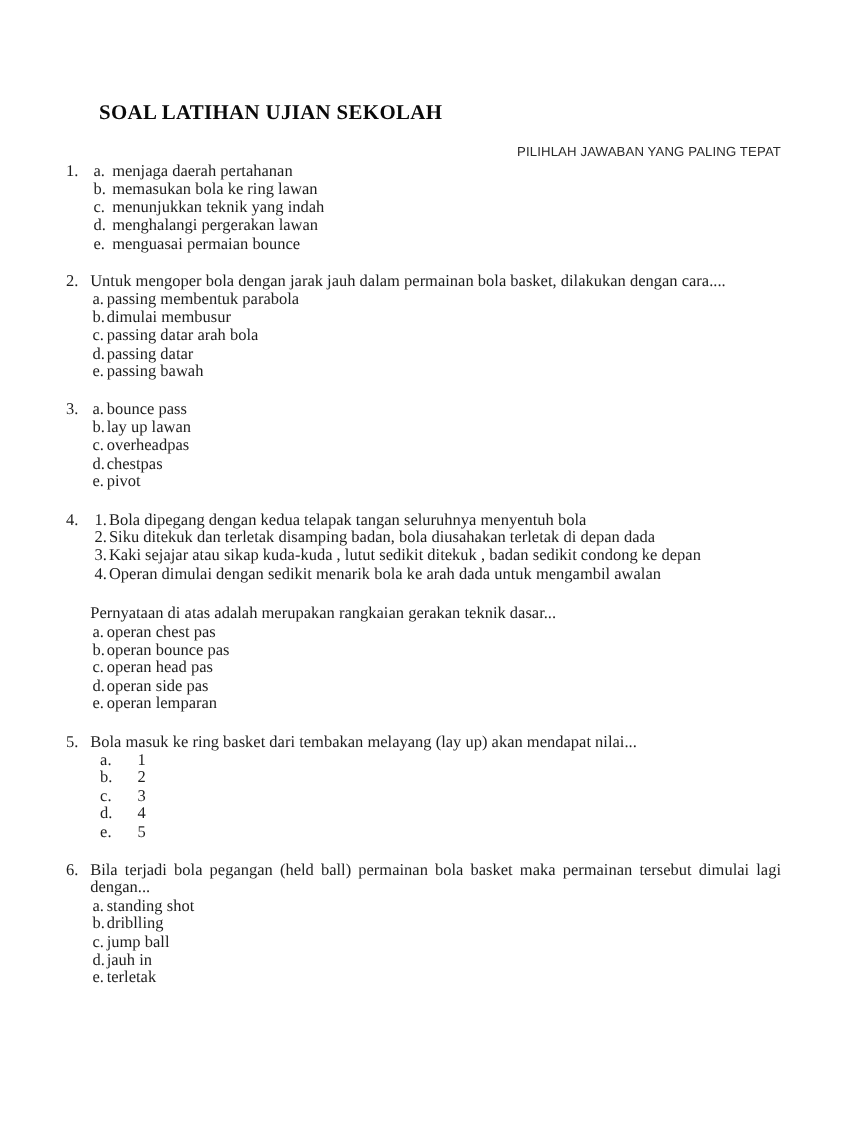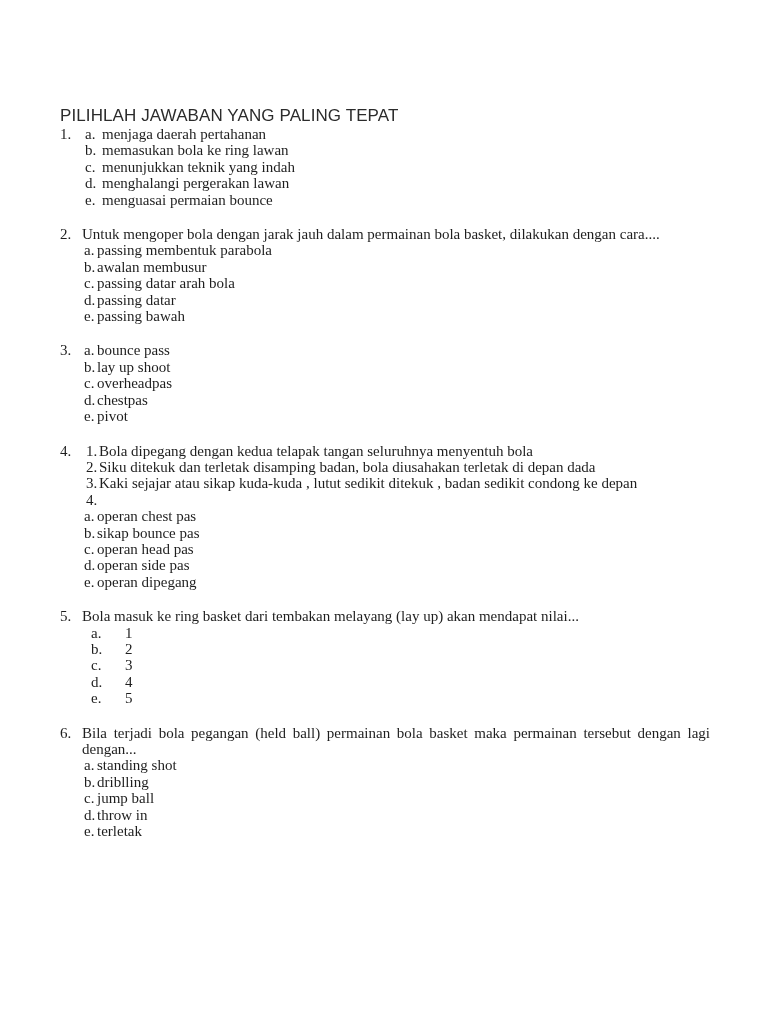--- a/index.html
+++ b/index.html
@@ -26,24 +26,25 @@
     font-family: "Liberation Serif", serif;
     font-size: 19px;
     line-height: 22px;
     font-weight: bold;
     color: #0a0a0a;
     letter-spacing: 0.3px;
   }
   .instruction {
     margin-top: 17px;
     font-family: "Liberation Sans", sans-serif;
-    font-size: 17px;
+    font-size: 12px;
     line-height: 14px;
     color: #2b2b2b;
     letter-spacing: 0.1px;
+    text-align: right;
   }
   #questions {
     margin-top: 3px;
     font-size: 15px;
     line-height: 16.4px;
   }
   .q {
     display: flex;
     margin-bottom: 18px;
   }
@@ -78,20 +79,21 @@
     flex-shrink: 0;
   }
   .gap-sm .opt-letter { margin-left: 2px; width: 13px; }
   .gap-md .opt-letter { margin-left: 3px; width: 17px; }
   .gap-lg .opt-letter { margin-left: 9px; width: 34px; }
 </style>
 </head>
 <body>
 
 <div class="page">
+  <h1 class="title">SOAL LATIHAN UJIAN SEKOLAH</h1>
   <div class="instruction">PILIHLAH JAWABAN YANG PALING TEPAT</div>
   <div id="questions">
       <div class="q">
         <div class="q-num">1.</div>
         <div class="q-body">
           <div class="opt gap-md">
             <span class="opt-letter">a.</span>
             <span class="opt-text">menjaga daerah pertahanan</span>
           </div>
           <div class="opt gap-md">
@@ -115,21 +117,21 @@
       <div class="q">
         <div class="q-num">2.</div>
         <div class="q-body">
           <div class="q-text">Untuk mengoper bola dengan jarak jauh dalam permainan bola basket, dilakukan dengan cara....</div>
           <div class="opt gap-sm">
             <span class="opt-letter">a.</span>
             <span class="opt-text">passing membentuk parabola</span>
           </div>
           <div class="opt gap-sm">
             <span class="opt-letter">b.</span>
-            <span class="opt-text">awalan membusur</span>
+            <span class="opt-text">dimulai membusur</span>
           </div>
           <div class="opt gap-sm">
             <span class="opt-letter">c.</span>
             <span class="opt-text">passing datar arah bola</span>
           </div>
           <div class="opt gap-sm">
             <span class="opt-letter">d.</span>
             <span class="opt-text">passing datar</span>
           </div>
           <div class="opt gap-sm">
@@ -140,21 +142,21 @@
       </div>
       <div class="q">
         <div class="q-num">3.</div>
         <div class="q-body">
           <div class="opt gap-sm">
             <span class="opt-letter">a.</span>
             <span class="opt-text">bounce pass</span>
           </div>
           <div class="opt gap-sm">
             <span class="opt-letter">b.</span>
-            <span class="opt-text">lay up shoot</span>
+            <span class="opt-text">lay up lawan</span>
           </div>
           <div class="opt gap-sm">
             <span class="opt-letter">c.</span>
             <span class="opt-text">overheadpas</span>
           </div>
           <div class="opt gap-sm">
             <span class="opt-letter">d.</span>
             <span class="opt-text">chestpas</span>
           </div>
           <div class="opt gap-sm">
@@ -174,41 +176,43 @@
             <div class="item">
               <span class="item-num">2.</span>
               <span class="item-text">Siku ditekuk dan terletak disamping badan, bola diusahakan terletak di depan dada</span>
             </div>
             <div class="item">
               <span class="item-num">3.</span>
               <span class="item-text">Kaki sejajar atau sikap kuda-kuda , lutut sedikit ditekuk , badan sedikit condong ke depan</span>
             </div>
             <div class="item">
               <span class="item-num">4.</span>
-            </div>
-          </div>
+              <span class="item-text">Operan dimulai dengan sedikit menarik bola ke arah dada untuk mengambil awalan</span>
+            </div>
+          </div>
+          <div class="statement">Pernyataan di atas adalah merupakan rangkaian gerakan teknik dasar...</div>
           <div class="opt gap-sm">
             <span class="opt-letter">a.</span>
             <span class="opt-text">operan chest pas</span>
           </div>
           <div class="opt gap-sm">
             <span class="opt-letter">b.</span>
-            <span class="opt-text">sikap bounce pas</span>
+            <span class="opt-text">operan bounce pas</span>
           </div>
           <div class="opt gap-sm">
             <span class="opt-letter">c.</span>
             <span class="opt-text">operan head pas</span>
           </div>
           <div class="opt gap-sm">
             <span class="opt-letter">d.</span>
             <span class="opt-text">operan side pas</span>
           </div>
           <div class="opt gap-sm">
             <span class="opt-letter">e.</span>
-            <span class="opt-text">operan dipegang</span>
+            <span class="opt-text">operan lemparan</span>
           </div>
         </div>
       </div>
       <div class="q">
         <div class="q-num">5.</div>
         <div class="q-body">
           <div class="q-text">Bola masuk ke ring basket dari tembakan melayang (lay up) akan mendapat nilai...</div>
           <div class="opt gap-lg">
             <span class="opt-letter">a.</span>
             <span class="opt-text">1</span>
@@ -227,37 +231,37 @@
           </div>
           <div class="opt gap-lg">
             <span class="opt-letter">e.</span>
             <span class="opt-text">5</span>
           </div>
         </div>
       </div>
       <div class="q">
         <div class="q-num">6.</div>
         <div class="q-body">
-          <div class="q-text justified">Bila terjadi bola pegangan (held ball) permainan bola basket maka permainan tersebut dengan lagi</div>
+          <div class="q-text justified">Bila terjadi bola pegangan (held ball) permainan bola basket maka permainan tersebut dimulai lagi</div>
           <div class="q-text">dengan...</div>
           <div class="opt gap-sm">
             <span class="opt-letter">a.</span>
             <span class="opt-text">standing shot</span>
           </div>
           <div class="opt gap-sm">
             <span class="opt-letter">b.</span>
             <span class="opt-text">driblling</span>
           </div>
           <div class="opt gap-sm">
             <span class="opt-letter">c.</span>
             <span class="opt-text">jump ball</span>
           </div>
           <div class="opt gap-sm">
             <span class="opt-letter">d.</span>
-            <span class="opt-text">throw in</span>
+            <span class="opt-text">jauh in</span>
           </div>
           <div class="opt gap-sm">
             <span class="opt-letter">e.</span>
             <span class="opt-text">terletak</span>
           </div>
         </div>
       </div>
     </div>
 </div>
 

